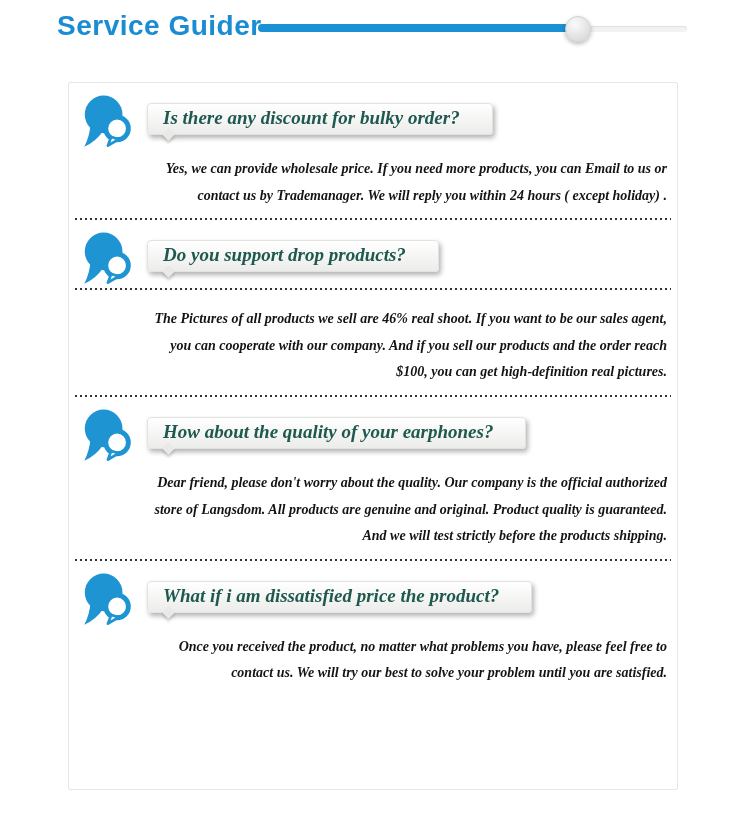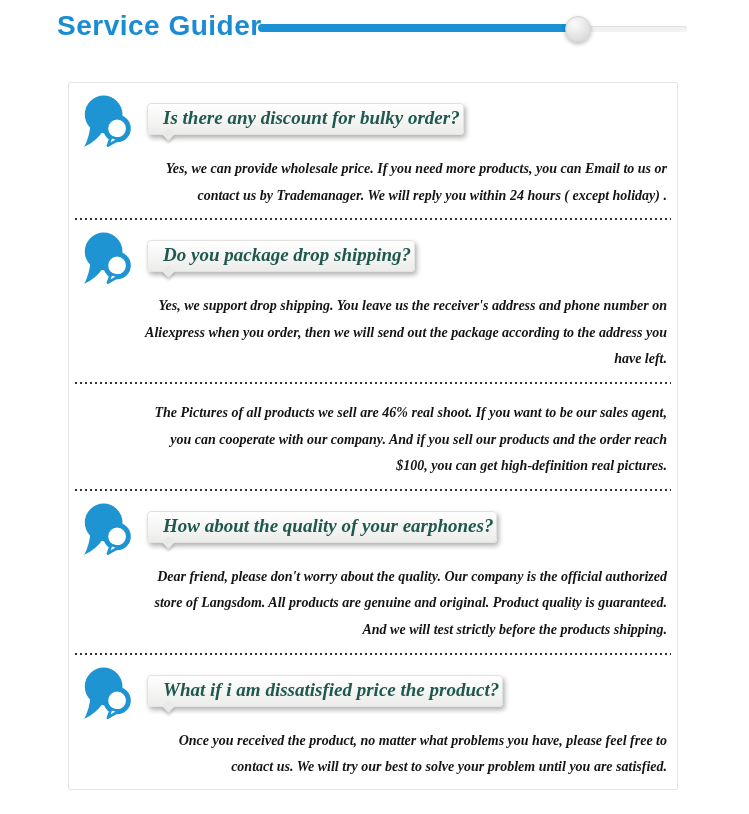--- a/index.html
+++ b/index.html
@@ -34,21 +34,21 @@
   }
   .faq-item{padding-top:11px;}
   .q-row{display:flex;align-items:flex-start;padding-left:12px;height:57px;}
   .icon{width:56px;height:56px;flex:0 0 56px;display:block;}
   .icon svg{display:block;width:56px;height:56px;}
   .q-box{
     margin:9px 0 12px 10px;position:relative;display:inline-block;
     background:linear-gradient(#ffffff,#ececea);
     border:1px solid #e2e2e0;border-radius:4px;
     box-shadow:2px 3px 5px rgba(0,0,0,0.30);
-    padding:3px 3px 5px 15px;
+    padding:3px 32px 5px 15px;
     font-weight:bold;font-style:italic;font-size:19px;color:#1e584e;
     white-space:nowrap;
   }
   .q-box::after{
     content:"";position:absolute;left:16px;bottom:-5px;width:9px;height:9px;
     background:#e9e9e7;transform:rotate(45deg);
     box-shadow:2px 2px 3px rgba(0,0,0,0.18);
   }
   .answer{
     margin:5px 10px 9px 69px;
@@ -94,24 +94,23 @@
     <div class="q-row">
       <span class="icon">
         <svg viewBox="0 0 52 52" xmlns="http://www.w3.org/2000/svg">
           <circle cx="21" cy="19" r="17.5" fill="#1e94d2"></circle>
           <path d="M9 27 Q8 40 3 49 Q14 44 20 35 Z" fill="#1e94d2"></path>
           <circle cx="33.5" cy="32" r="10.5" fill="#ffffff" stroke="#1e94d2" stroke-width="4.5"></circle>
           <path d="M28 40 L25 48 L35 42 Z" fill="#ffffff" stroke="#1e94d2" stroke-width="2.5" stroke-linejoin="round"></path>
         </svg>
       </span>
       <div class="q-box">
-        <span>Do you package drop shipping?</span>
+        <span>Do you support drop products?</span>
       </div>
     </div>
-    <p class="answer">Yes, we support drop shipping. You leave us the receiver's address and phone number on Aliexpress when you order, then we will send out the package according to the address you have left.</p>
     <div class="dotted-sep"></div>
   </section>
 
   <section class="faq-item">
     <p class="answer">The Pictures of all products we sell are 46% real shoot. If you want to be our sales agent, you can cooperate with our company. And if you sell our products and the order reach $100, you can get high-definition real pictures.</p>
     <div class="dotted-sep"></div>
   </section>
 
   <section class="faq-item">
     <div class="q-row">

